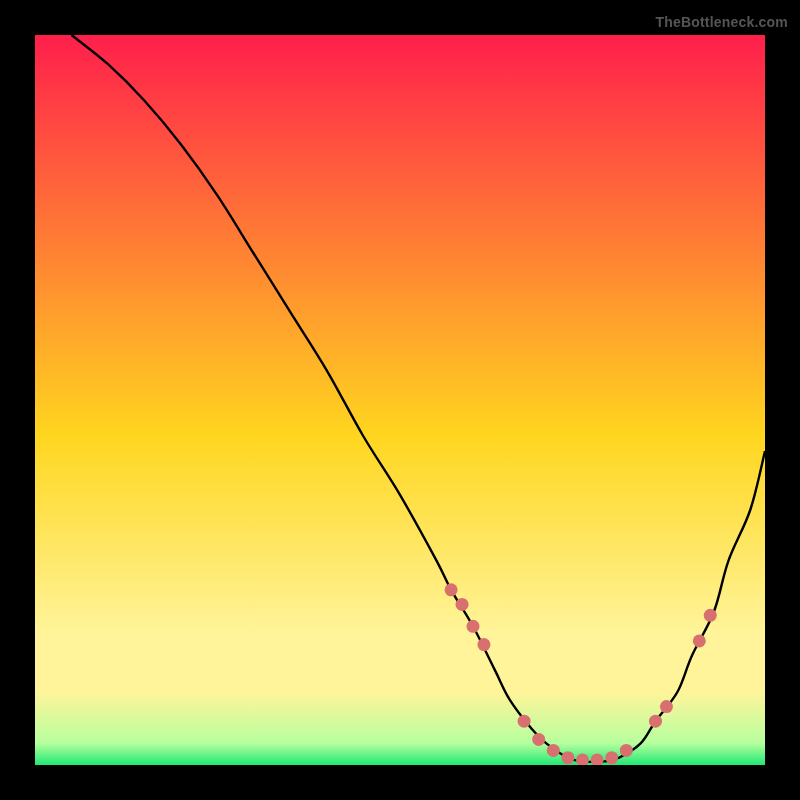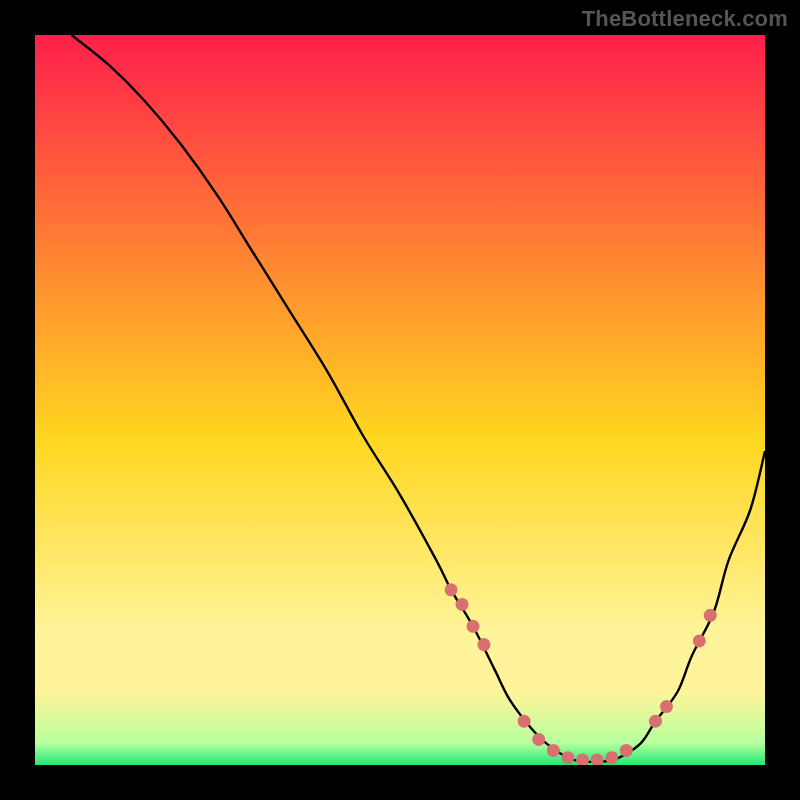--- a/index.html
+++ b/index.html
@@ -5,24 +5,24 @@
   * { margin: 0; padding: 0; box-sizing: border-box; }
   html, body { width: 800px; height: 800px; background: #000; overflow: hidden; }
   .frame {
     position: absolute;
     left: 0; top: 0;
     width: 800px; height: 800px;
     background: #000;
   }
   .watermark {
     position: absolute;
-    top: 6px;
+    top: 14px;
     right: 12px;
     font-family: Arial, Helvetica, sans-serif;
-    font-size: 22px;
+    font-size: 14px;
     font-weight: 600;
     color: #555;
     letter-spacing: 0.2px;
   }
   .plot {
     position: absolute;
     left: 35px;
     top: 35px;
     width: 730px;
     height: 730px;

